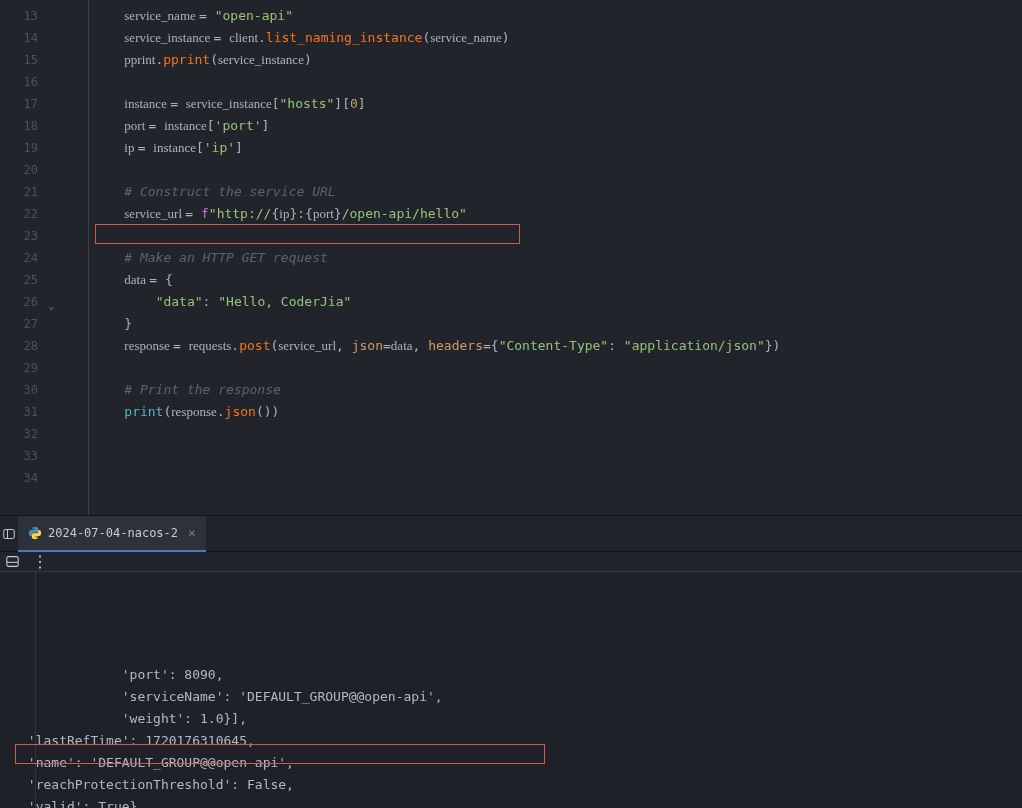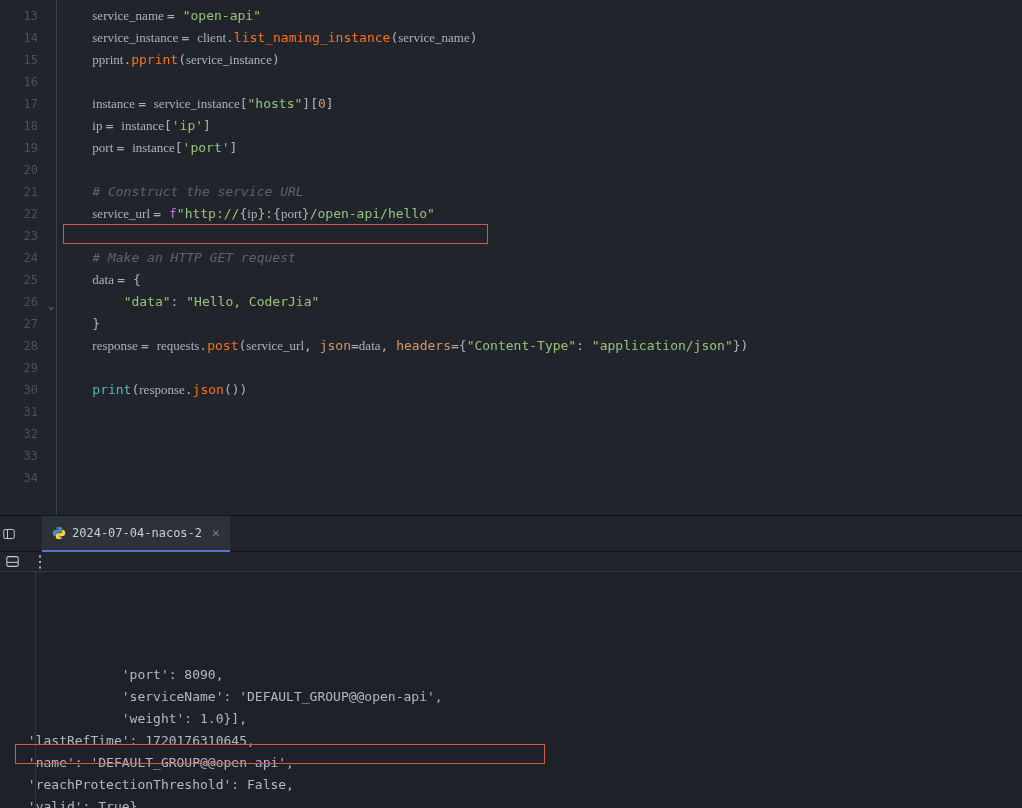--- a/index.html
+++ b/index.html
@@ -10,20 +10,21 @@
     color: #abb2bf;
     width: 1022px;
     height: 808px;
     overflow: hidden;
   }
   .editor-pane {
     display: flex;
     height: 515px;
     background: #21252b;
     overflow: hidden;
+    gap: 32px;
   }
   .gutter {
     width: 56px;
     flex-shrink: 0;
     background: #21252b;
     text-align: right;
     padding-right: 18px;
     padding-top: 5px;
     color: #495162;
     user-select: none;
@@ -67,21 +68,20 @@
     display: flex;
     flex-direction: column;
     border-top: 1px solid #111316;
   }
   .term-tabs {
     height: 36px;
     background: #21252b;
     display: flex;
     align-items: center;
     border-bottom: 1px solid #111316;
-    gap: 24px;
   }
   .left-square {
     width: 18px;
     height: 36px;
     display: flex;
     align-items: center;
     justify-content: center;
     color: #c5cdd9;
     font-size: 14px;
   }
@@ -169,32 +169,33 @@
       <div class="ln">34</div>
       <div class="fold-chevron" style="top: 295px;">⌄</div>
     </div>
   <div class="code-area">
     <div class="red-box" style="top: 224px; left: 6px; width: 425px; height: 20px;"></div>
       <div class="line"><span>    </span><span class="c-ident">service_name </span><span class="c-op">= </span><span class="c-str">"open-api"</span></div>
       <div class="line"><span>    </span><span class="c-ident">service_instance </span><span class="c-op">= </span><span class="c-ident">client</span><span class="c-op">.</span><span class="c-call">list_naming_instance</span><span class="c-op">(</span><span class="c-ident">service_name</span><span class="c-op">)</span></div>
       <div class="line"><span>    </span><span class="c-ident">pprint</span><span class="c-op">.</span><span class="c-call">pprint</span><span class="c-op">(</span><span class="c-ident">service_instance</span><span class="c-op">)</span></div>
       <div class="line"></div>
       <div class="line"><span>    </span><span class="c-ident">instance </span><span class="c-op">= </span><span class="c-ident">service_instance</span><span class="c-op">[</span><span class="c-str">"hosts"</span><span class="c-op">][</span><span class="c-num">0</span><span class="c-op">]</span></div>
+      <div class="line"><span>    </span><span class="c-ident">port </span><span class="c-op">= </span><span class="c-ident">instance</span><span class="c-op">[</span><span class="c-str">'port'</span><span class="c-op">]</span></div>
       <div class="line"><span>    </span><span class="c-ident">ip </span><span class="c-op">= </span><span class="c-ident">instance</span><span class="c-op">[</span><span class="c-str">'ip'</span><span class="c-op">]</span></div>
-      <div class="line"><span>    </span><span class="c-ident">port </span><span class="c-op">= </span><span class="c-ident">instance</span><span class="c-op">[</span><span class="c-str">'port'</span><span class="c-op">]</span></div>
       <div class="line"></div>
       <div class="line"><span>    </span><span class="c-comment"># Construct the service URL</span></div>
       <div class="line"><span>    </span><span class="c-ident">service_url </span><span class="c-op">= </span><span class="c-key">f</span><span class="c-str">"http://</span><span class="c-op">{</span><span class="c-ident">ip</span><span class="c-op">}</span><span class="c-str">:</span><span class="c-op">{</span><span class="c-ident">port</span><span class="c-op">}</span><span class="c-str">/open-api/hello"</span></div>
       <div class="line"></div>
       <div class="line"><span>    </span><span class="c-comment"># Make an HTTP GET request</span></div>
       <div class="line"><span>    </span><span class="c-ident">data </span><span class="c-op">= </span><span class="c-op">{</span></div>
       <div class="line"><span>        </span><span class="c-str">"data"</span><span class="c-op">: </span><span class="c-str">"Hello, CoderJia"</span></div>
       <div class="line"><span>    </span><span class="c-op">}</span></div>
       <div class="line"><span>    </span><span class="c-ident">response </span><span class="c-op">= </span><span class="c-ident">requests</span><span class="c-op">.</span><span class="c-call">post</span><span class="c-op">(</span><span class="c-ident">service_url</span><span class="c-op">, </span><span class="c-param">json</span><span class="c-op">=</span><span class="c-ident">data</span><span class="c-op">, </span><span class="c-param">headers</span><span class="c-op">=</span><span class="c-op">{</span><span class="c-str">"Content-Type"</span><span class="c-op">: </span><span class="c-str">"application/json"</span><span class="c-op">})</span></div>
       <div class="line"></div>
+      <div class="line"><span>    </span><span class="c-comment"># Print the response</span></div>
       <div class="line"><span>    </span><span class="c-builtin">print</span><span class="c-op">(</span><span class="c-ident">response</span><span class="c-op">.</span><span class="c-call">json</span><span class="c-op">())</span></div>
       <div class="line"></div>
     </div>
 </div>
 
 <div class="terminal-region">
   <div class="term-tabs">
     <div class="left-square">
       <svg viewBox="0 0 16 16" width="12" height="12">
           <rect x="1" y="2" width="14" height="12" rx="2" fill="none" stroke="#c5cdd9" stroke-width="1.3"></rect>

